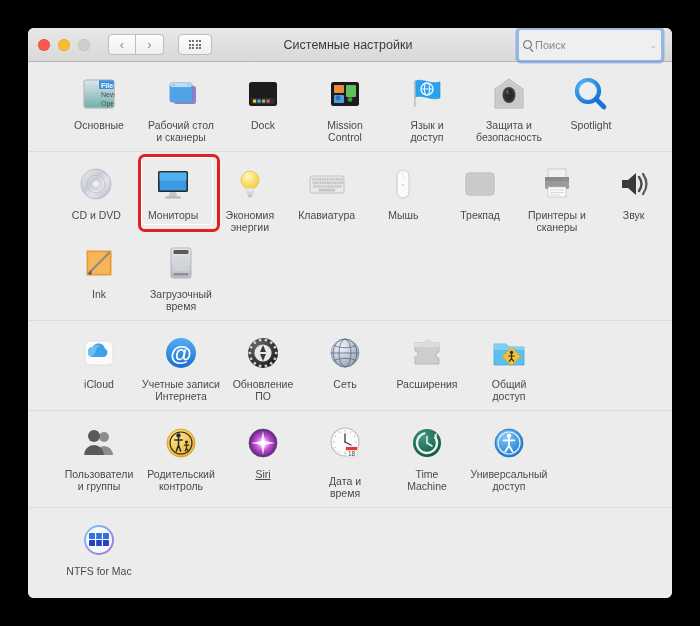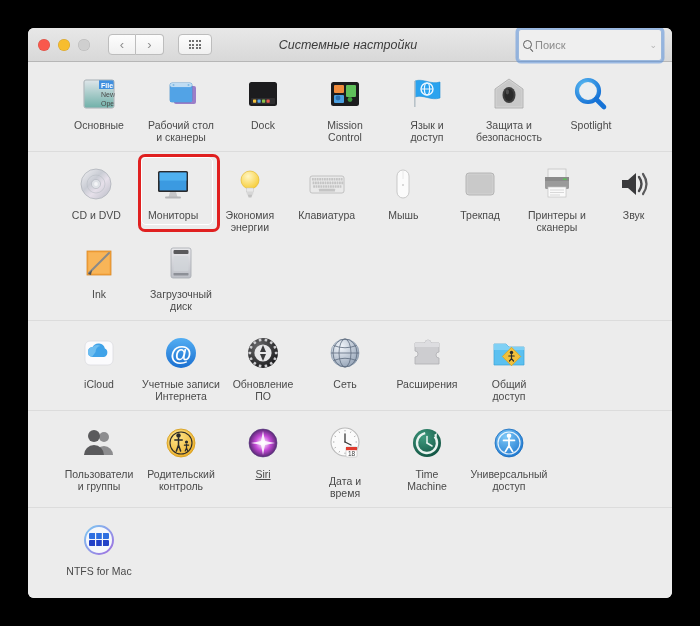--- a/index.html
+++ b/index.html
@@ -80,21 +80,20 @@
   }
   .dotgrid i { background: #6f6f6f; display: block; width: 2px; height: 2px; }
 
   #window-title {
     position: absolute;
     left: 0; right: 4px;
     text-align: center;
     font-size: 12.5px;
     color: #3b3b3b;
     pointer-events: none;
-    font-style: italic;
   }
 
   #searchwrap {
     margin-left: auto;
     position: relative;
     z-index: 3;
   }
   #searchfield {
     width: 144px;
     height: 20px;
@@ -521,21 +520,21 @@
                     <stop offset="1" stop-color="#bcbfc6"></stop>
                   </linearGradient>
                 </defs>
       <rect x="10" y="5" width="20" height="30" rx="2" fill="url(#hd)" stroke="#a6a9b0" stroke-width=".8"></rect>
       <rect x="12.5" y="7" width="15" height="4" rx="1" fill="#5a5a5c"></rect>
       <rect x="12.5" y="30" width="15" height="2.4" rx=".6" fill="#8d9097"></rect>
       <rect x="12.5" y="13" width="15" height="15" rx="1" fill="#d2d5da" opacity=".7"></rect>
               </svg>
             </div>
             <div class="label" style="white-space: pre-line;">Загрузочный
-диск</div>
+время</div>
           </div>
         </div>
       </div>
       <div class="section">
         <div class="row">
           <div class="pref">
             <div class="iconbox">
               <svg width="40" height="40" viewBox="0 0 40 40">
       <rect x="6" y="8" width="28" height="24" rx="5" fill="#fbfbfd" stroke="#dcdce0" stroke-width=".8"></rect>
       <path d="M13 24 a5 5 0 0 1 .6 -9.9 a6.6 6.6 0 0 1 12.3 1.4 a4.6 4.6 0 0 1 -.9 8.5 Z" fill="#3fa2e8"></path>

